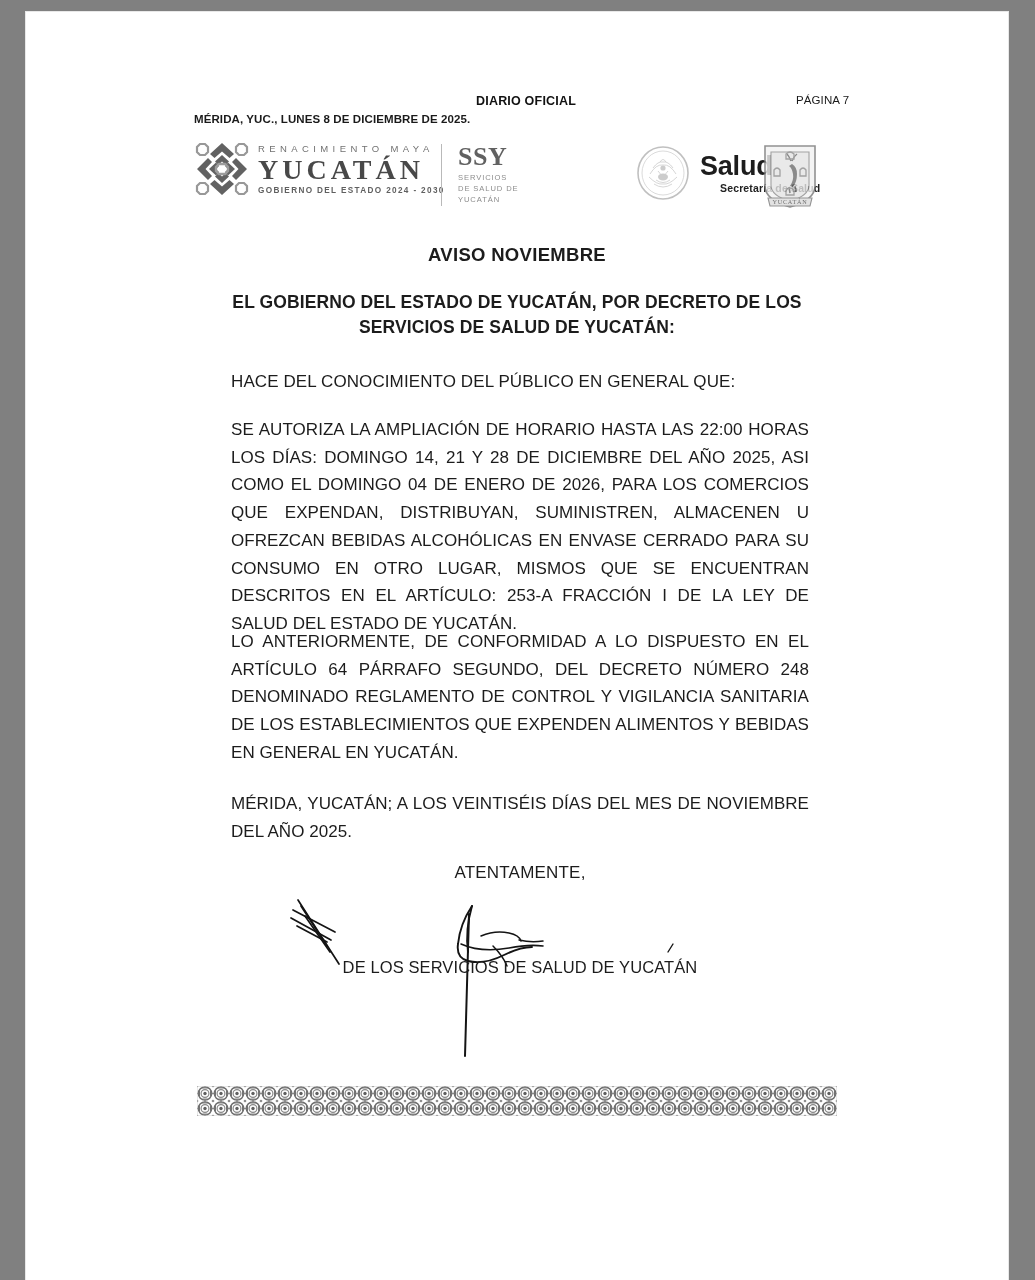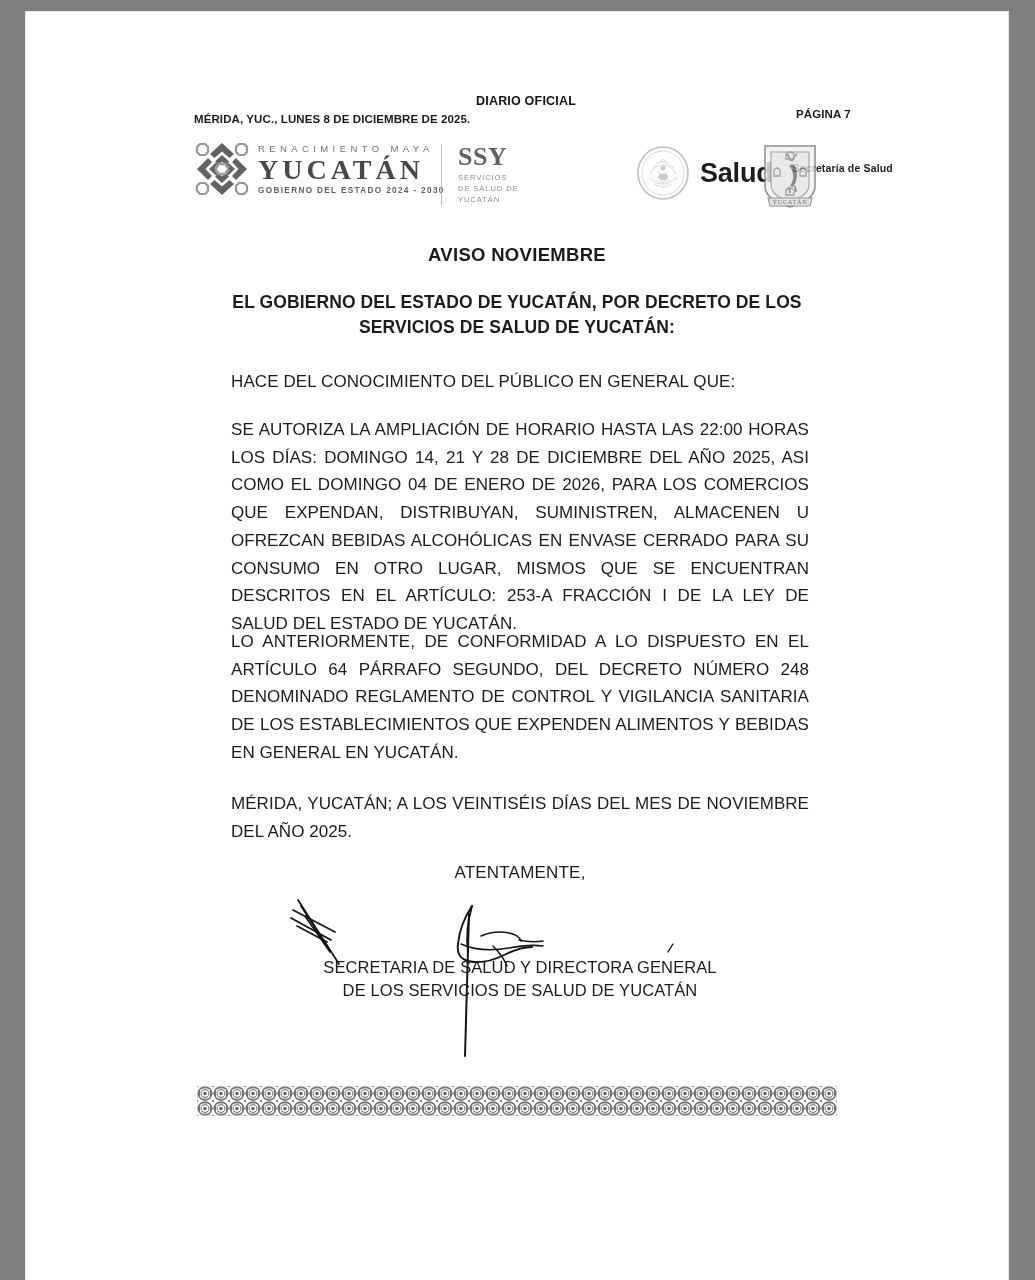--- a/index.html
+++ b/index.html
@@ -53,23 +53,23 @@
     top: 0;
     font-size: 12.5px;
     font-weight: bold;
     letter-spacing: 0.2px;
     color: #111;
     white-space: nowrap;
   }
   .rh-right {
     position: absolute;
     left: 758px;
-    top: 14px;
+    top: 0;
     font-size: 11.5px;
-    font-weight: bold;
+    font-weight: normal;
     letter-spacing: 0.1px;
     color: #1a1a1a;
     white-space: nowrap;
     padding-left: 12px;
   }
 
   
   .logo-bar {
     position: absolute;
     left: 0;
@@ -147,21 +147,21 @@
   
   .logo-salud {
     position: absolute;
     left: 608px;
     top: 12px;
     display: flex;
     align-items: center;
     gap: 8px;
   }
   .eagle-seal { width: 58px; height: 58px; display:block; opacity: 0.62; }
-  .salud-words { display: flex; flex-direction: row; }
+  .salud-words { display: flex; flex-direction: column; }
   .salud-big {
     font-size: 27px;
     font-weight: bold;
     letter-spacing: -0.2px;
     color: #1d1d1d;
     line-height: 1;
   }
   .salud-sub {
     font-size: 10.5px;
     font-weight: bold;
@@ -423,21 +423,20 @@
           <path d="M250 56 q14 -6 28 -3 q10 2 12 8" stroke-width="1.5"></path>
           <path d="M262 66 q10 10 14 20" stroke-width="1.5"></path>
           <path d="M288 60 q12 3 24 1" stroke-width="1.5"></path>
 
           <path d="M238 34 L234 176" stroke-width="2"></path>
 
           <path d="M437 72 L442 64" stroke-width="1.4"></path>
         </g>
       </svg>
       <div class="sign-name">
-        <div>SECRETARIA DE SALUD Y DIRECTORA GENERAL</div>
         <div>DE LOS SERVICIOS DE SALUD DE YUCATÁN</div>
       </div>
     </div>
   </div>
 
   <div class="ornament">
     <svg viewBox="0 0 640 30" preserveAspectRatio="none">
       <defs>
         <pattern id="mayaBand" x="0" y="0" width="16" height="15" patternUnits="userSpaceOnUse">
           <rect width="16" height="15" fill="#ffffff"></rect>

